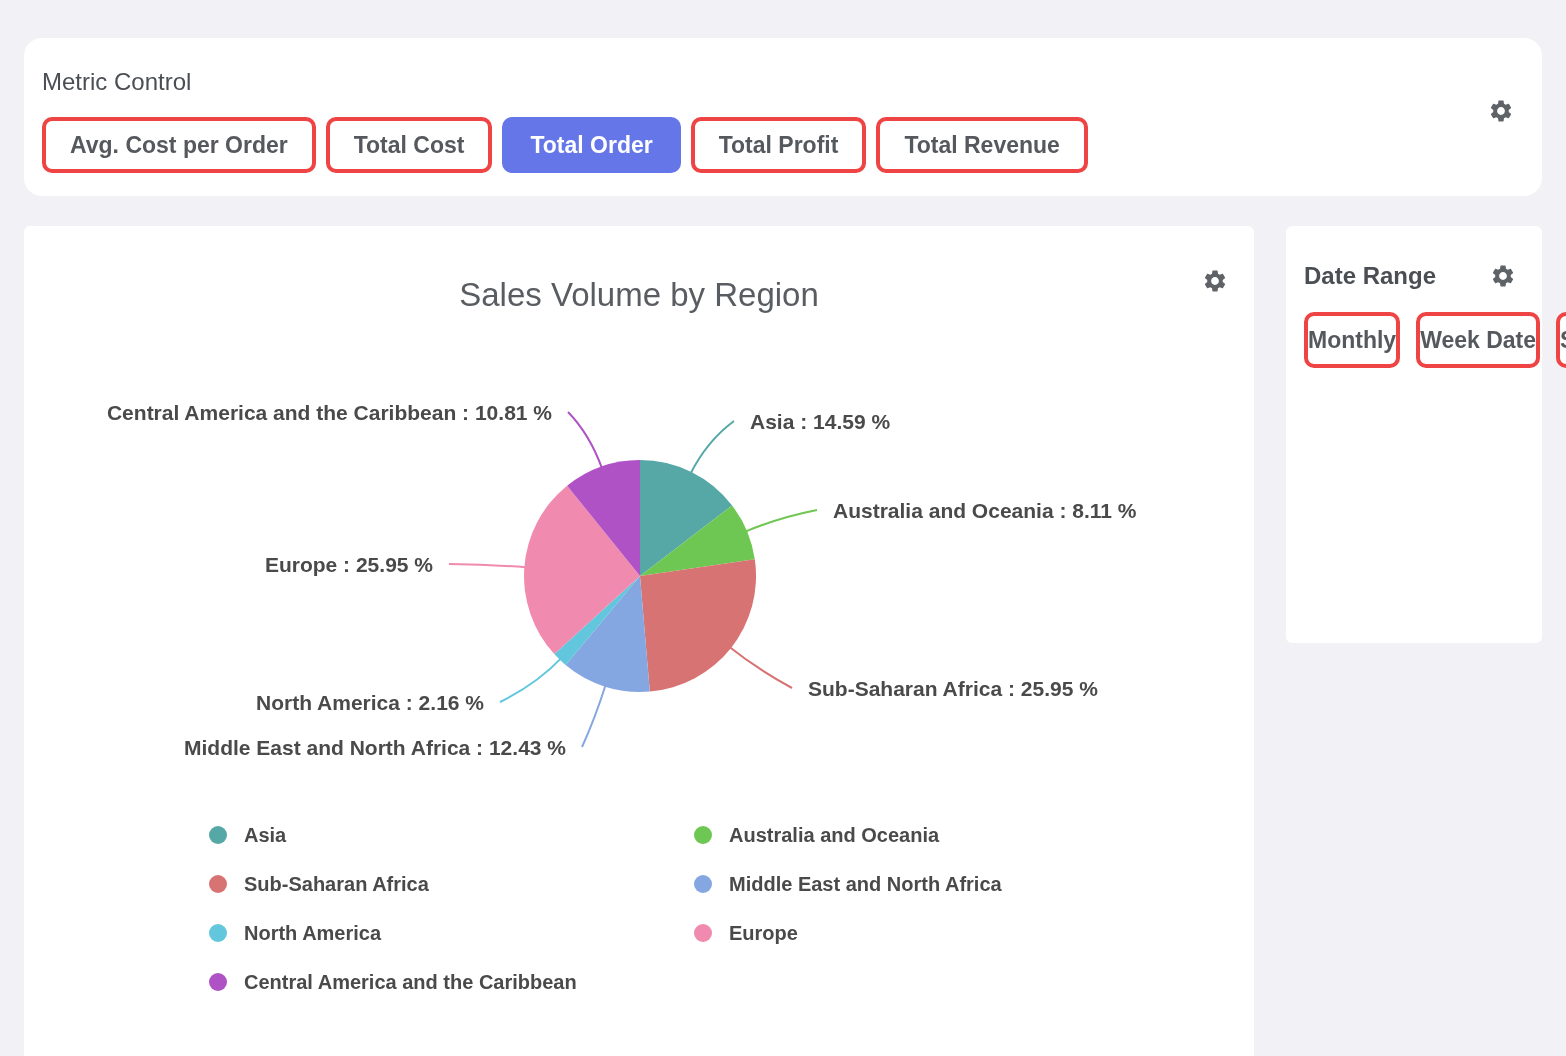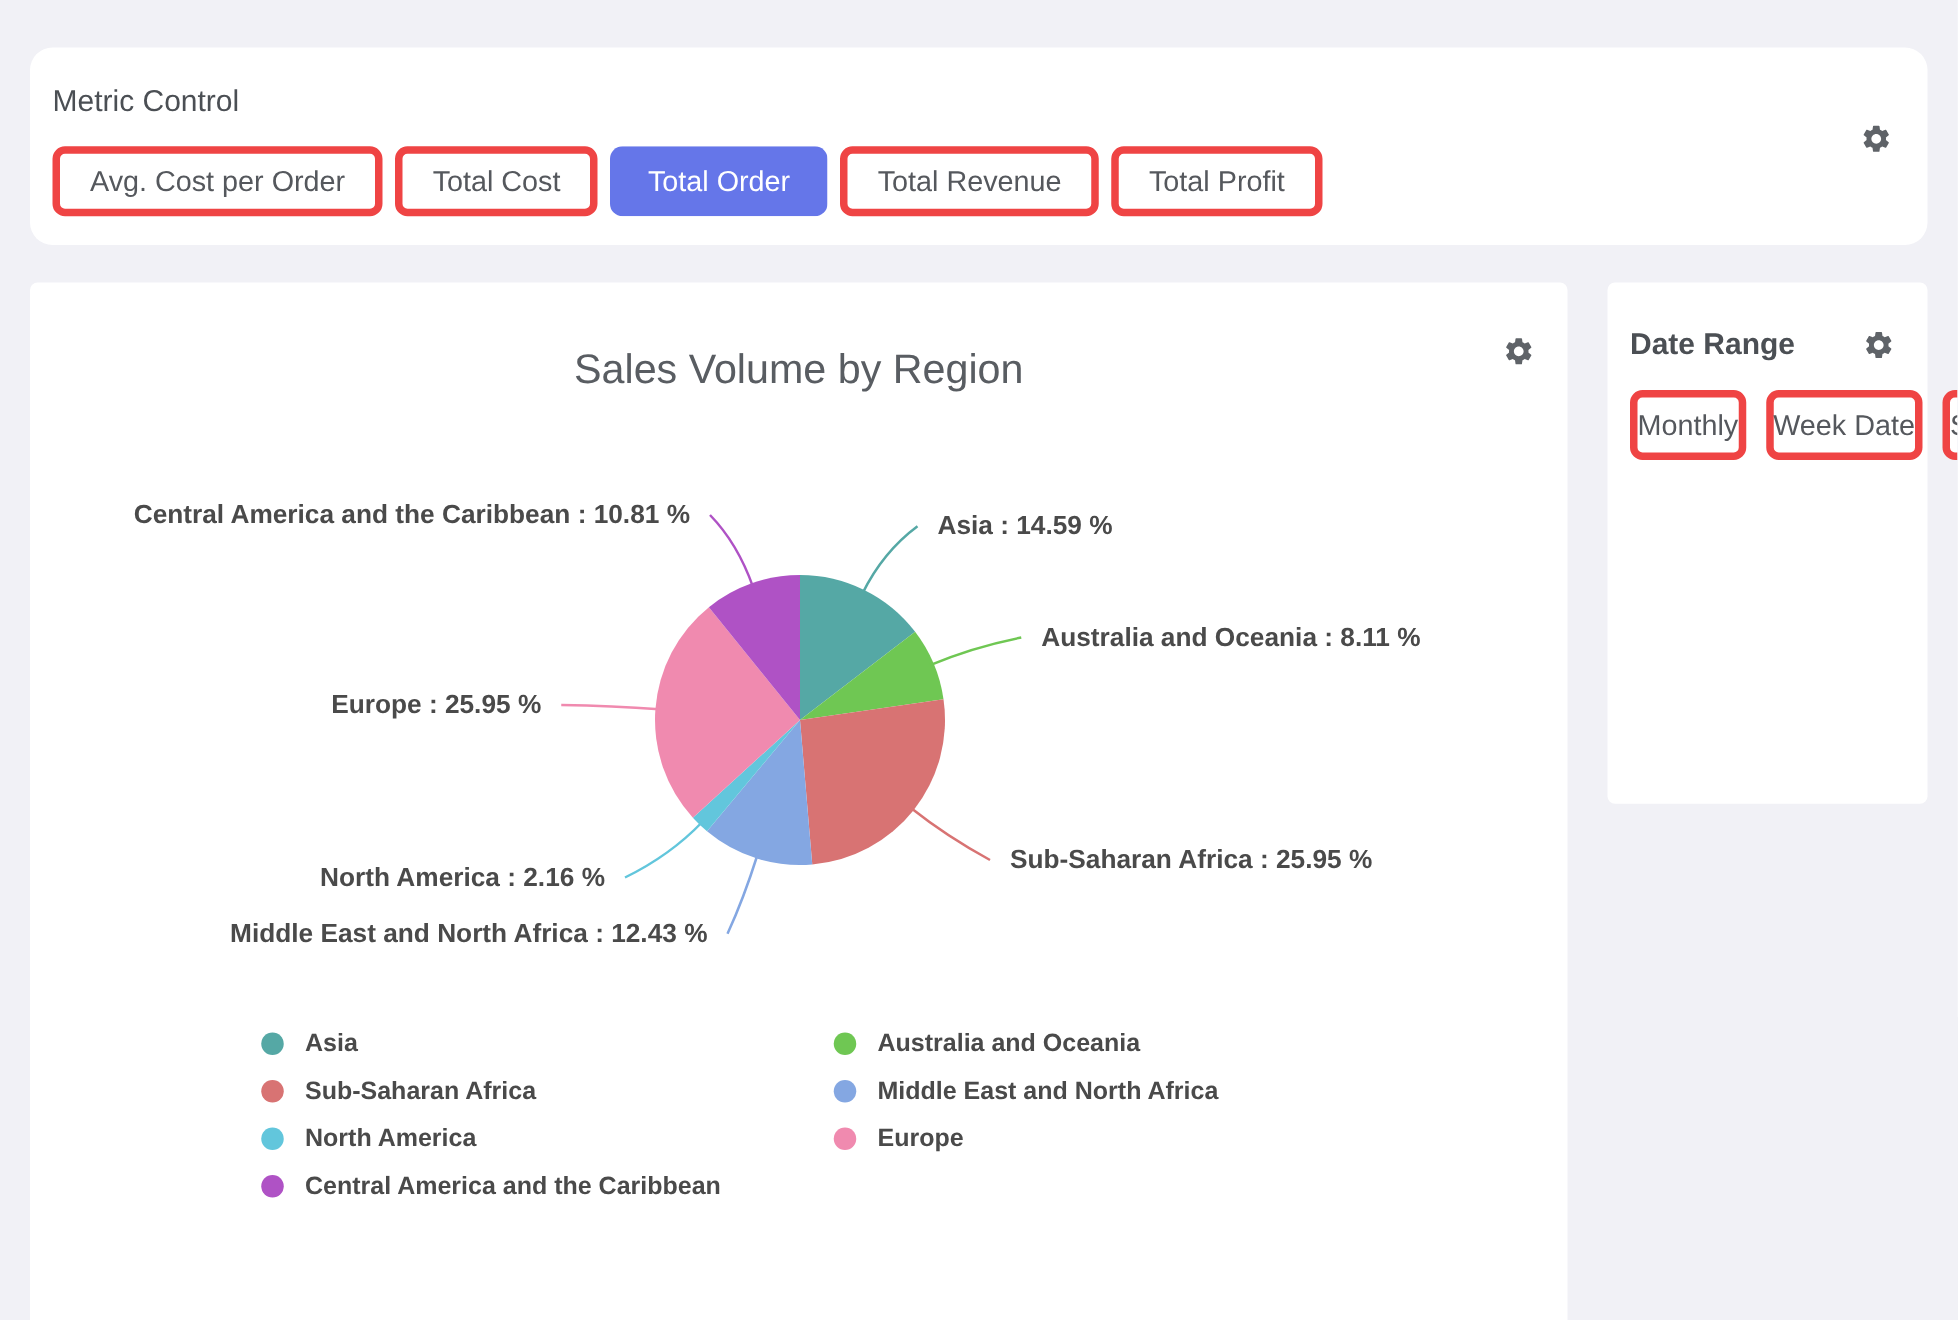--- a/index.html
+++ b/index.html
@@ -8,39 +8,39 @@
 
   .card { position:absolute; background:#ffffff; border-radius:6px; }
 
   
   .metric-card { left:24px; top:38px; width:1518px; height:158px; padding:30px 26px 0 18px;border-radius:18px; }
   .panel-title { font-size:24px; color:#4B4F54; line-height:28px; }
   .btn-row { display:flex; gap:10px; margin-top:21px; }
   .pill {
     height:56px; display:flex; align-items:center; justify-content:center;
     padding:0 24px; font-size:23px; color:#55585D; background:#fff;
-    border:6px solid #ef4444; border-radius:10px; cursor:pointer; white-space:nowrap;
+    border:4px solid #ef4444; border-radius:10px; cursor:pointer; white-space:nowrap;font-weight:bold;
   }
   .pill.selected { background:var(--accent); border-color:transparent; color:#fff; }
 
   .gear { position:absolute; width:26px; height:26px; cursor:pointer; }
   .gear svg { width:100%; height:100%; fill:#5F6368; }
   .metric-gear { top:60px; right:28px; }
 
   
   .chart-card { left:24px; top:226px; width:1230px; height:900px; }
   .chart-title { text-align:center; font-size:33px; color:#595D62; padding-top:50px; }
   .chart-gear { top:42px; right:26px; }
   .chart-svg { position:absolute; left:0; top:130px; width:1230px; height:560px; }
   .pie-label { font-size:21px; font-weight:bold; fill:#4A4A4A; }
 
   
   .legend {
     position:absolute; left:185px; top:598px;
-    display:grid; grid-template-columns:458px auto; row-gap:16px;
+    display:grid; grid-template-columns:458px auto; row-gap:16px;gap:27px;
   }
   .legend-item { display:flex; align-items:center; cursor:pointer; }
   .legend-dot { width:18px; height:18px; border-radius:50%; margin-right:17px; flex:0 0 auto; }
   .legend-label { font-size:20px; font-weight:bold; color:#4A4A4A; line-height:22px; white-space:nowrap; }
 
   
   .daterange-card { left:1286px; top:226px; width:256px; height:417px; padding:36px 26px 0 18px; }
   .dr-header { display:flex; align-items:center; justify-content:space-between;font-weight:bold; }
   .dr-buttons { display:flex; flex-direction:row; gap:16px; margin-top:22px; margin-right:-8px; }
   .dr-buttons .pill { width:220px; padding:0; }
@@ -50,22 +50,22 @@
 <body>
 
 <div class="page">
 
   <div class="card metric-card">
     <div class="panel-title">Metric Control</div>
     <div class="btn-row" id="metric-buttons">
         <div class="pill">Avg. Cost per Order</div>
         <div class="pill">Total Cost</div>
         <div class="pill selected">Total Order</div>
+        <div class="pill">Total Profit</div>
         <div class="pill">Total Revenue</div>
-        <div class="pill">Total Profit</div>
       </div>
     <div class="gear metric-gear">
       <svg viewBox="0 0 24 24">
           <path d="M19.14,12.94c0.04-0.3,0.06-0.61,0.06-0.94c0-0.32-0.02-0.64-0.07-0.94l2.03-1.58c0.18-0.14,0.23-0.41,0.12-0.61l-1.92-3.32c-0.12-0.22-0.37-0.29-0.59-0.22l-2.39,0.96c-0.5-0.38-1.03-0.7-1.62-0.94L14.4,2.81c-0.04-0.24-0.24-0.41-0.48-0.41h-3.84c-0.24,0-0.43,0.17-0.47,0.41L9.25,5.35C8.66,5.59,8.12,5.92,7.63,6.29L5.24,5.33c-0.22-0.08-0.47,0-0.59,0.22L2.74,8.87C2.62,9.08,2.66,9.34,2.86,9.48l2.03,1.58C4.84,11.36,4.8,11.69,4.8,12s0.02,0.64,0.07,0.94l-2.03,1.58c-0.18,0.14-0.23,0.41-0.12,0.61l1.92,3.32c0.12,0.22,0.37,0.29,0.59,0.22l2.39-0.96c0.5,0.38,1.03,0.7,1.62,0.94l0.36,2.54c0.05,0.24,0.24,0.41,0.48,0.41h3.84c0.24,0,0.44-0.17,0.47-0.41l0.36-2.54c0.59-0.24,1.13-0.56,1.62-0.94l2.39,0.96c0.22,0.08,0.47,0,0.59-0.22l1.92-3.32c0.12-0.22,0.07-0.47-0.12-0.61L19.14,12.94z M12,15.6c-1.98,0-3.6-1.62-3.6-3.6s1.62-3.6,3.6-3.6s3.6,1.62,3.6,3.6S13.98,15.6,12,15.6z"></path>
         </svg>
     </div>
   </div>
 
   <div class="card chart-card">
     <div class="chart-title">Sales Volume by Region</div>

